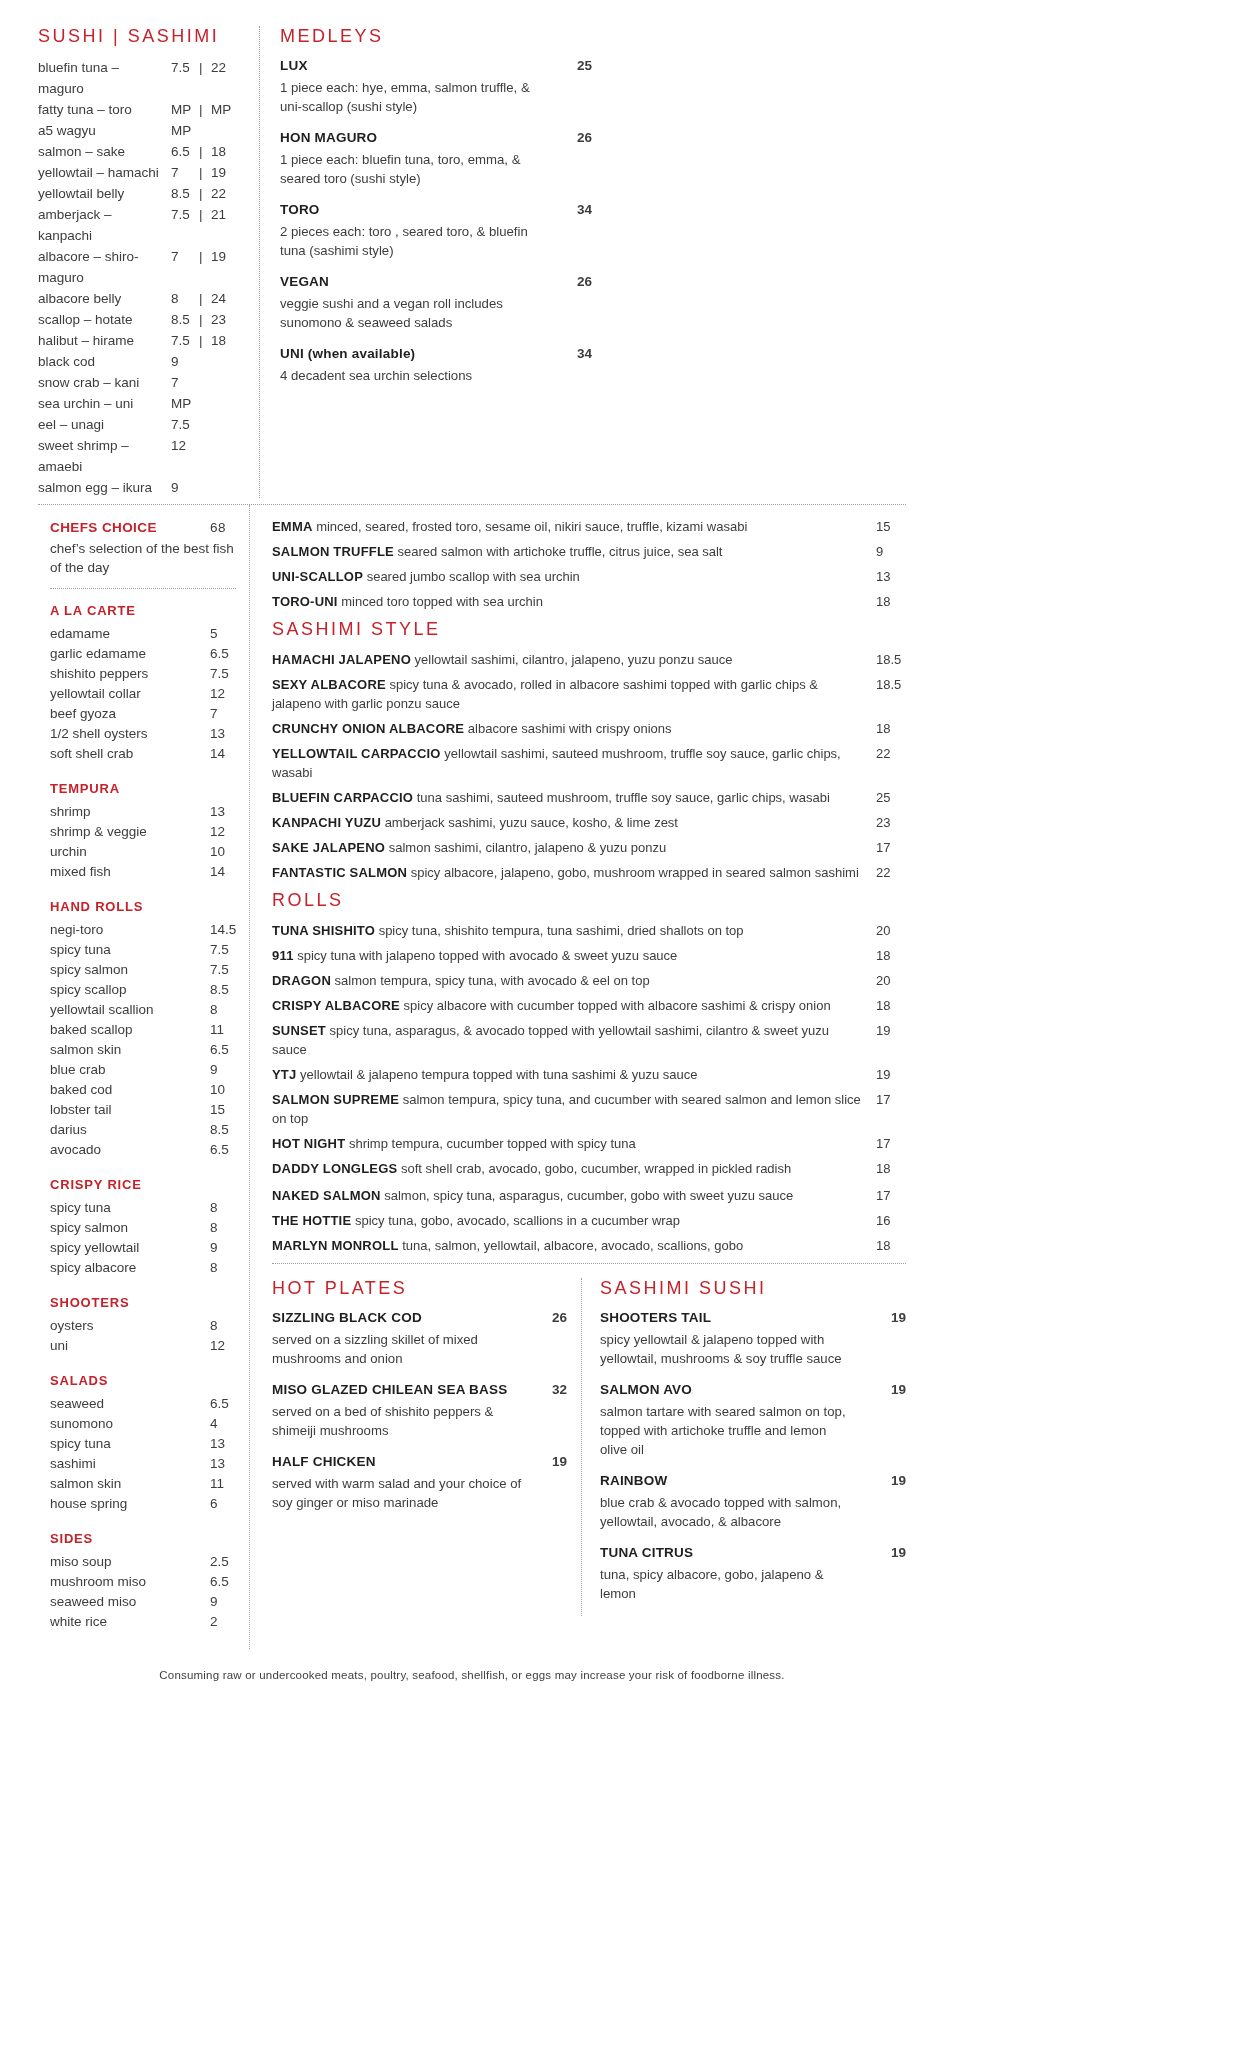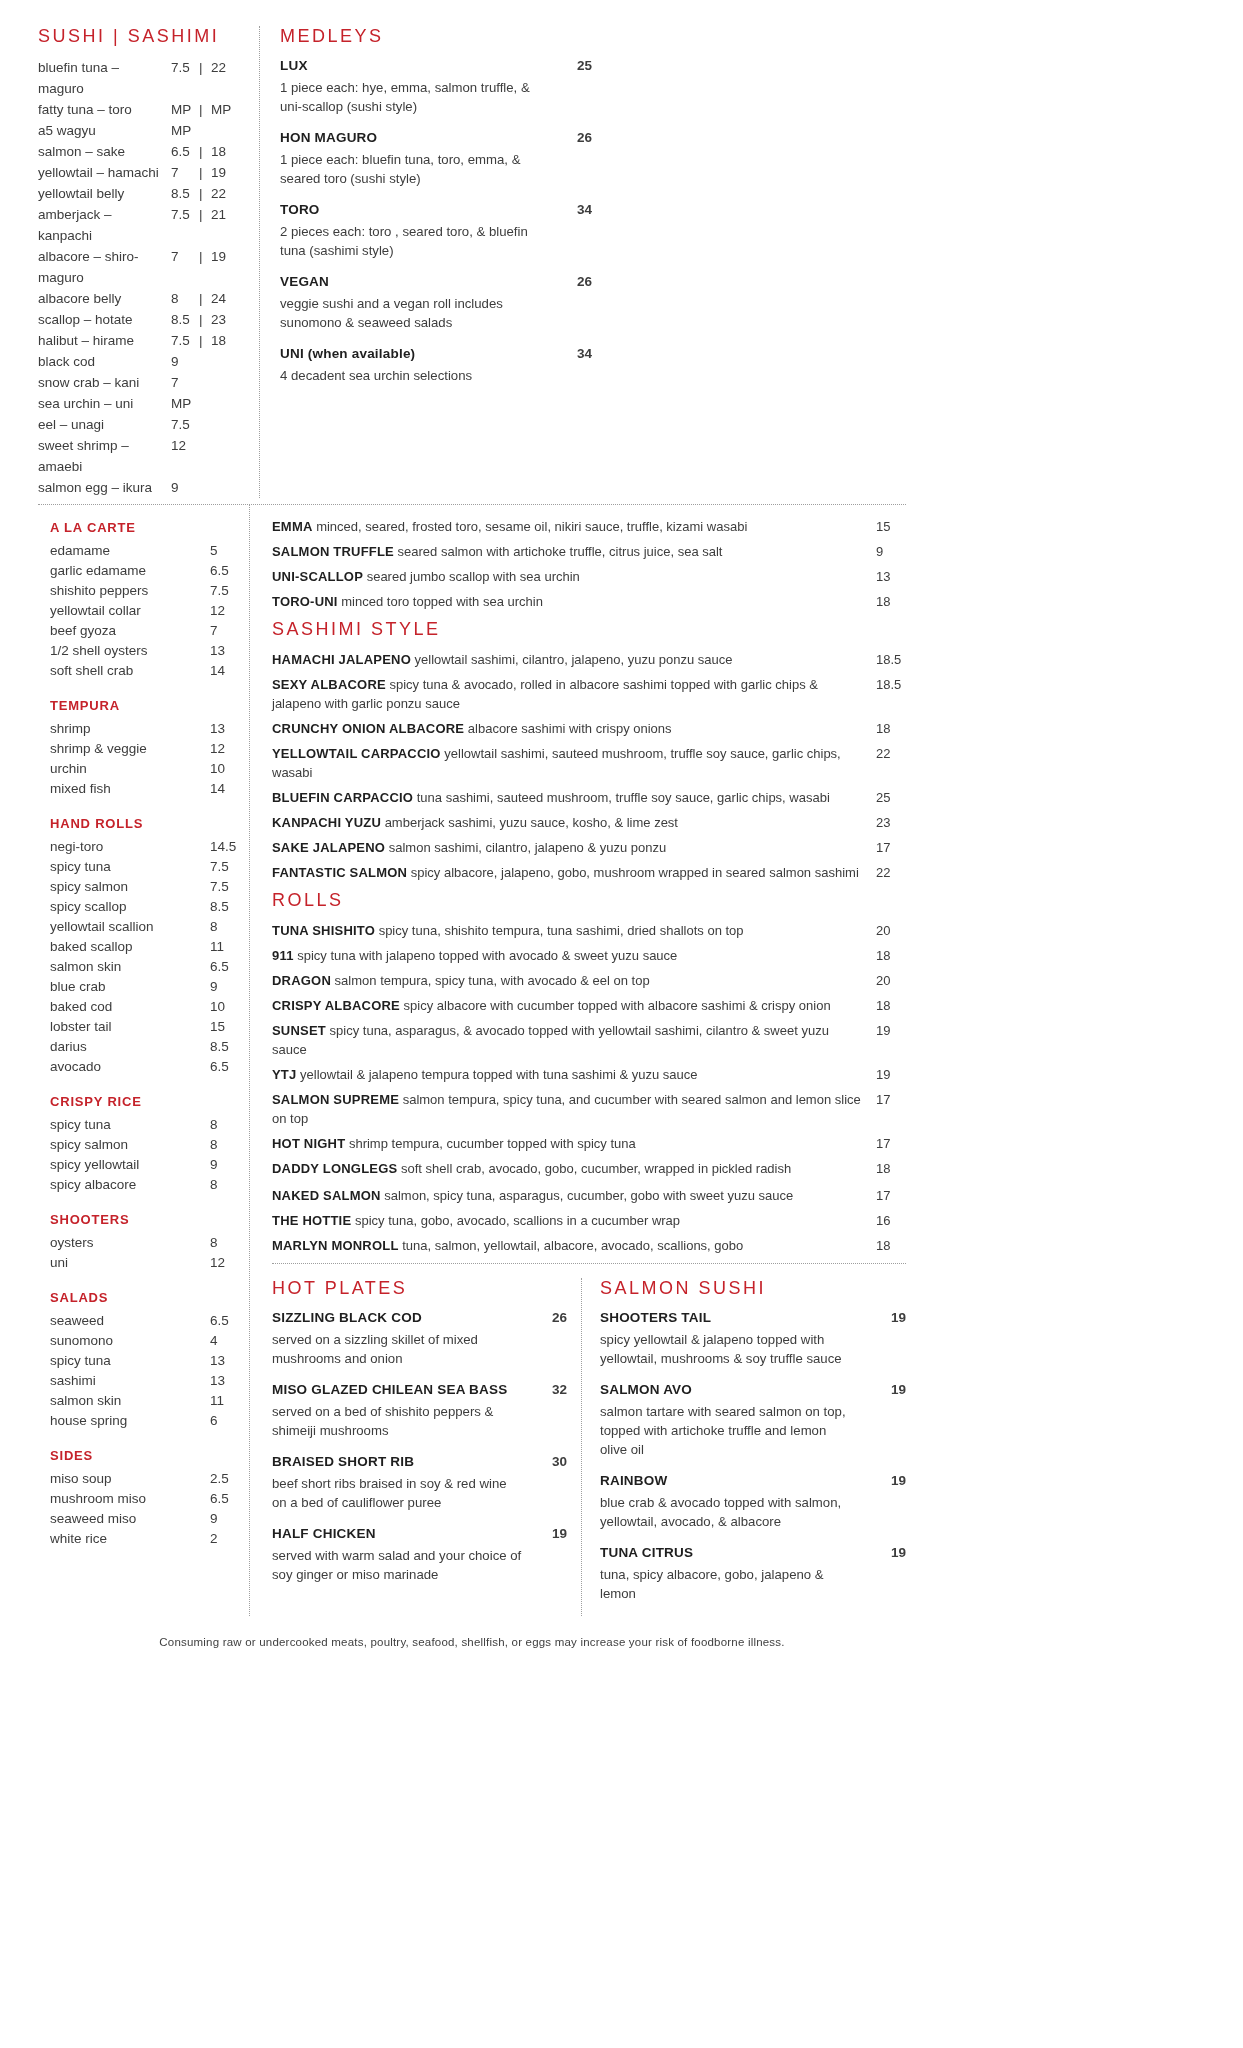--- a/index.html
+++ b/index.html
@@ -265,20 +265,27 @@
         </div>
     </div>
 
   </div>
 
   <div class="hdiv"></div>
 
   <div class="mid">
 
     <aside class="sidebar">
+      <div class="chefs">
+        <div class="chefs-head">
+          <span class="side-name" style="flex:1">CHEFS CHOICE</span>
+          <span class="side-price">68</span>
+        </div>
+        <div class="chefs-desc">chef’s selection of the best fish of the day</div>
+      </div>
 
       <div class="side-group">
         <div class="side-title">A LA CARTE</div>
         <div>
 
             <div class="side-row">
               <span class="side-name">edamame</span>
               <span class="side-price">5</span>
             </div>
 
@@ -745,40 +752,33 @@
               </div>
 
               <div class="card">
                 <div class="card-head">
                   <span class="card-name">MISO GLAZED CHILEAN SEA BASS</span>
                   <span class="card-price">32</span>
                 </div>
                 <div class="card-desc">served on a bed of shishito peppers &amp; shimeiji mushrooms</div>
               </div>
 
-              <div class="card">
-                <div class="card-head">
-                  <span class="card-name">BRAISED SHORT RIB</span>
-                  <span class="card-price">30</span>
-                </div>
-                <div class="card-desc">beef short ribs braised in soy &amp; red wine on a bed of cauliflower puree</div>
-              </div>
 
               <div class="card">
                 <div class="card-head">
                   <span class="card-name">HALF CHICKEN</span>
                   <span class="card-price">19</span>
                 </div>
                 <div class="card-desc">served with warm salad and your choice of soy ginger or miso marinade</div>
               </div>
             </div>
         </div>
 
         <div class="pressed-col">
-          <h2 class="sec">SALMON SUSHI</h2>
+          <h2 class="sec">SASHIMI SUSHI</h2>
           <div>
 
               <div class="card">
                 <div class="card-head">
                   <span class="card-name">SHOOTERS TAIL</span>
                   <span class="card-price">19</span>
                 </div>
                 <div class="card-desc">spicy yellowtail &amp; jalapeno topped with yellowtail, mushrooms &amp; soy truffle sauce</div>
               </div>
 

